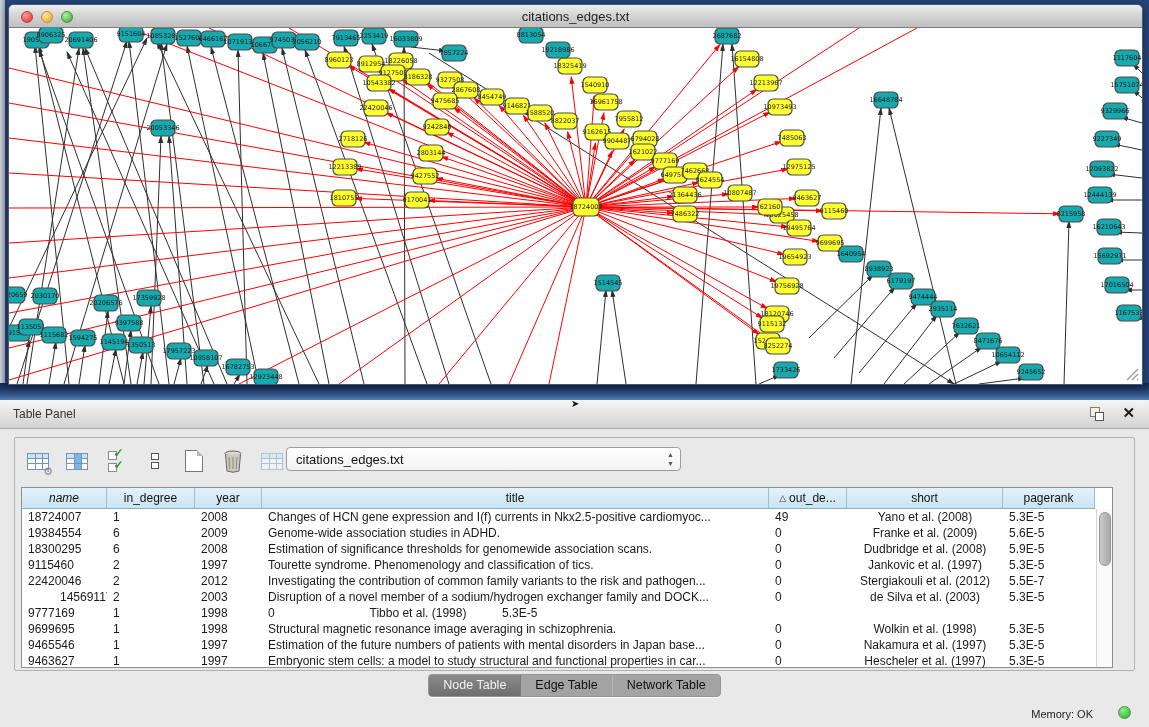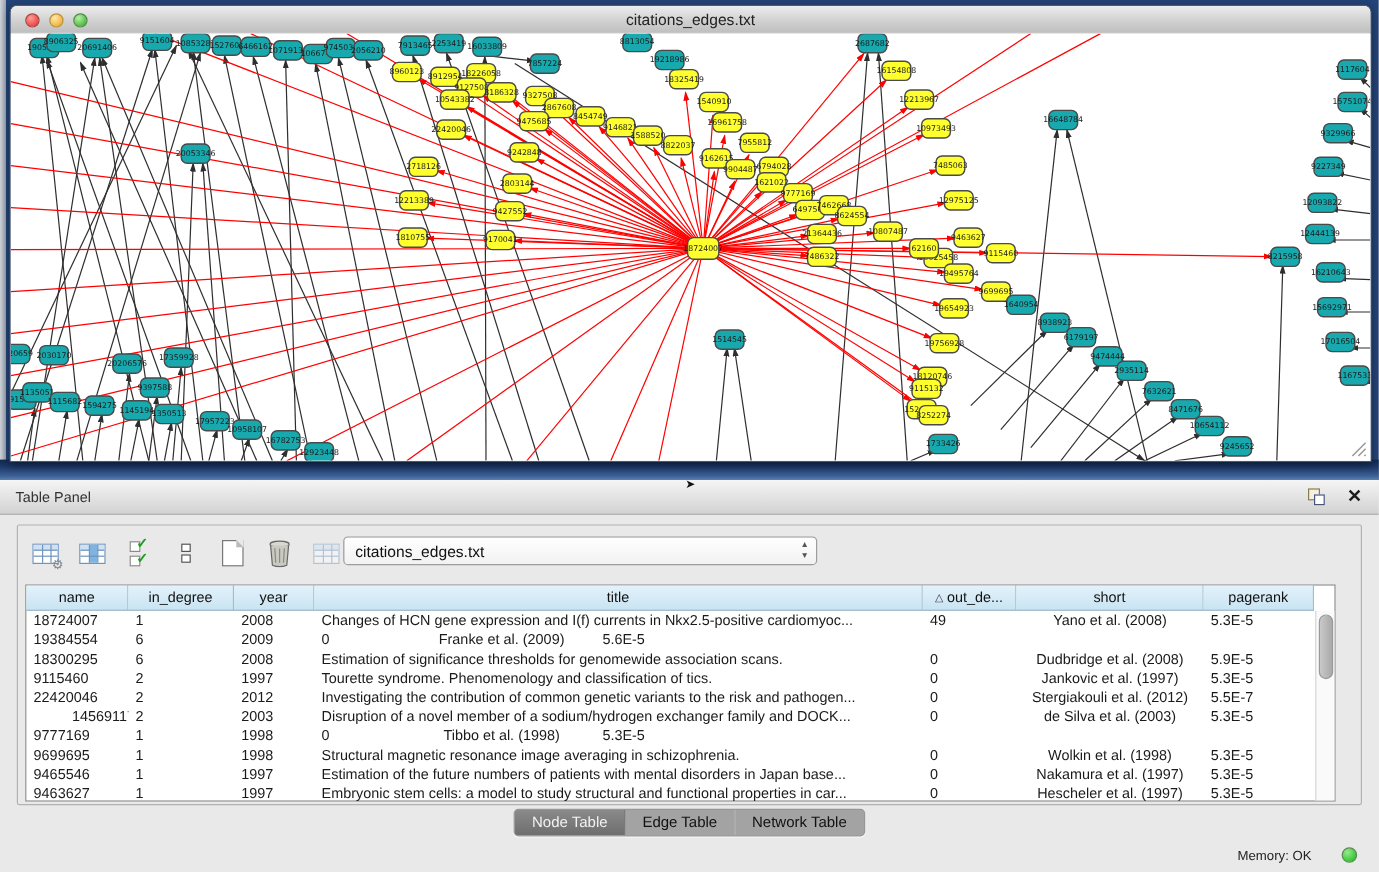--- a/index.html
+++ b/index.html
@@ -773,21 +773,21 @@
       <span class="tb-icon fx">f(x)</span>
     </div>
 
     <div class="table-select">
       <span>citations_edges.txt</span>
       <span class="combo-arrows">▲<br>▼</span>
     </div>
 
     <div class="data-table">
       <div class="dt-headrow" id="dt-head">
-          <div class="dt-h" style="width: 85px;">
+          <div class="dt-h" style="width: 85px; font-style: italic;">
             <span>name</span>
           </div>
           <div class="dt-h" style="width: 88px;">
             <span>in_degree</span>
           </div>
           <div class="dt-h" style="width: 67px;">
             <span>year</span>
           </div>
           <div class="dt-h" style="width: 507px;">
             <span>title</span>
@@ -810,20 +810,21 @@
             <div class="dt-c" style="width: 67px;">2008</div>
             <div class="dt-c" style="width: 507px;">Changes of HCN gene expression and I(f) currents in Nkx2.5-positive cardiomyoc...</div>
             <div class="dt-c" style="width: 78px;">49</div>
             <div class="dt-c center" style="width: 156px;">Yano et al. (2008)</div>
             <div class="dt-c" style="width: 92px;">5.3E-5</div>
           </div>
           <div class="dt-row">
             <div class="dt-c" style="width: 85px;">19384554</div>
             <div class="dt-c" style="width: 88px;">6</div>
             <div class="dt-c" style="width: 67px;">2009</div>
+            <div class="dt-c" style="width: 507px;">Genome-wide association studies in ADHD.</div>
             <div class="dt-c" style="width: 78px;">0</div>
             <div class="dt-c center" style="width: 156px;">Franke et al. (2009)</div>
             <div class="dt-c" style="width: 92px;">5.6E-5</div>
           </div>
           <div class="dt-row">
             <div class="dt-c" style="width: 85px;">18300295</div>
             <div class="dt-c" style="width: 88px;">6</div>
             <div class="dt-c" style="width: 67px;">2008</div>
             <div class="dt-c" style="width: 507px;">Estimation of significance thresholds for genomewide association scans.</div>
             <div class="dt-c" style="width: 78px;">0</div>
@@ -836,21 +837,21 @@
             <div class="dt-c" style="width: 67px;">1997</div>
             <div class="dt-c" style="width: 507px;">Tourette syndrome. Phenomenology and classification of tics.</div>
             <div class="dt-c" style="width: 78px;">0</div>
             <div class="dt-c center" style="width: 156px;">Jankovic et al. (1997)</div>
             <div class="dt-c" style="width: 92px;">5.3E-5</div>
           </div>
           <div class="dt-row">
             <div class="dt-c" style="width: 85px;">22420046</div>
             <div class="dt-c" style="width: 88px;">2</div>
             <div class="dt-c" style="width: 67px;">2012</div>
-            <div class="dt-c" style="width: 507px;">Investigating the contribution of common genetic variants to the risk and pathogen...</div>
+            <div class="dt-c" style="width: 507px;">Investigating the contribution of common family variants to the risk and pathogen...</div>
             <div class="dt-c" style="width: 78px;">0</div>
             <div class="dt-c center" style="width: 156px;">Stergiakouli et al. (2012)</div>
             <div class="dt-c" style="width: 92px;">5.5E-7</div>
           </div>
           <div class="dt-row">
             <div class="dt-c" style="width: 85px; padding-left: 38px;">14569117</div>
             <div class="dt-c" style="width: 88px;">2</div>
             <div class="dt-c" style="width: 67px;">2003</div>
             <div class="dt-c" style="width: 507px;">Disruption of a novel member of a sodium/hydrogen exchanger family and DOCK...</div>
             <div class="dt-c" style="width: 78px;">0</div>

